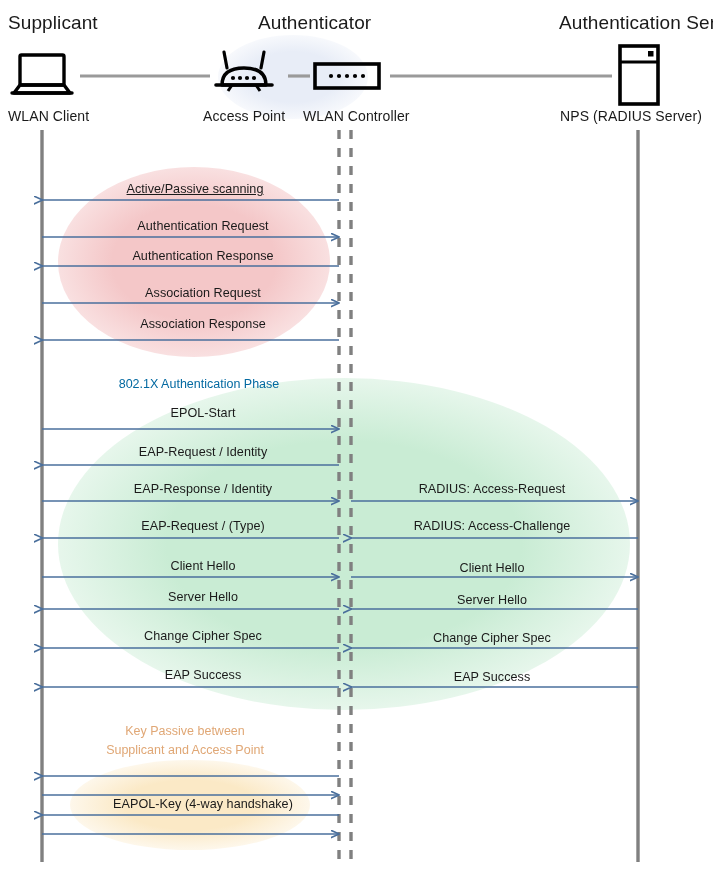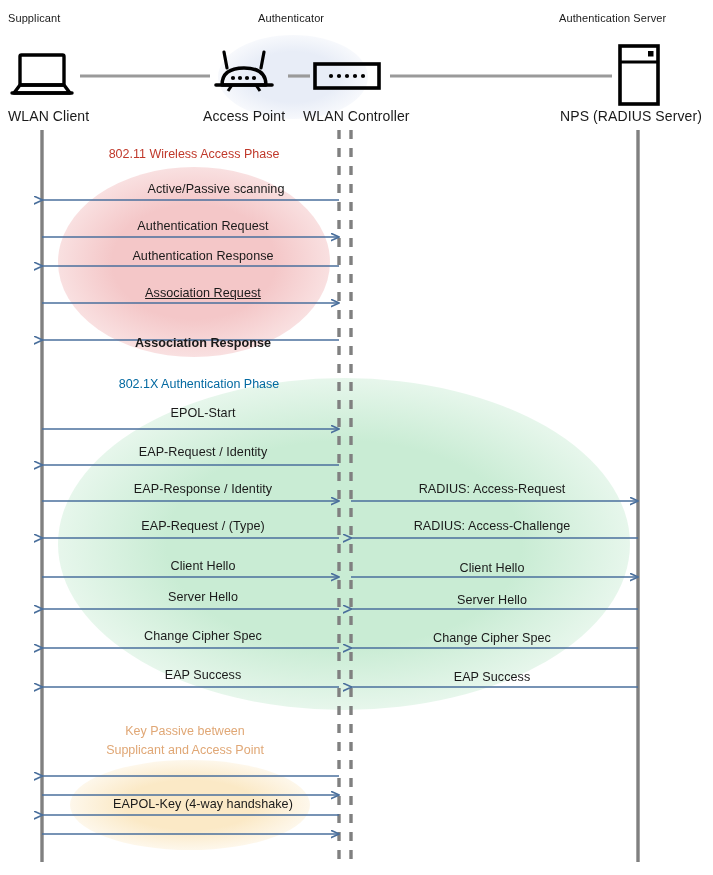--- a/index.html
+++ b/index.html
@@ -20,21 +20,21 @@
   }
   #canvas svg.layer {
     position: absolute;
     left: 0;
     top: 0;
     width: 713px;
     height: 875px;
   }
   .actor-title {
     position: absolute;
-    font-size: 11px;
+    font-size: 19px;
     color: #1a1a1a;
     white-space: nowrap;
     letter-spacing: 0.1px;
   }
   .actor-sublabel {
     position: absolute;
     font-size: 14px;
     color: #1a1a1a;
     white-space: nowrap;
     letter-spacing: 0.1px;
@@ -177,33 +177,32 @@
 
   <div class="actor-title" style="left:8px; top:12px;">Supplicant</div>
   <div class="actor-title" style="left:258px; top:12px;">Authenticator</div>
   <div class="actor-title" style="left:559px; top:12px;">Authentication Server</div>
 
   <div class="actor-sublabel" style="left:8px; top:108px;">WLAN Client</div>
   <div class="actor-sublabel" style="left:203px; top:108px;">Access Point</div>
   <div class="actor-sublabel" style="left:303px; top:108px;text-align:right;">WLAN Controller</div>
   <div class="actor-sublabel" style="left:560px; top:108px;">NPS (RADIUS Server)</div>
 
-  <div class="phase-label red" style="left:0; top:147px; width:388px;">802.11 Wireless Access Phase</div>
   <div class="phase-label green" style="left:0; top:377px; width:398px;">802.1X Authentication Phase</div>
   <div class="phase-label orange" style="left:0; top:722px; width:370px;">
     <div>Key Passive between</div>
     <div>Supplicant and Access Point</div>
   </div>
 
   <div id="label-group">
-      <div class="msg-label" style="left: 216px; top: 182px;">Active/Passive scanning</div>
+      <div class="msg-label" style="left: 195px; top: 182px; text-decoration: underline;">Active/Passive scanning</div>
       <div class="msg-label" style="left: 203px; top: 219px;">Authentication Request</div>
       <div class="msg-label" style="left: 203px; top: 249px;">Authentication Response</div>
-      <div class="msg-label" style="left: 203px; top: 286px; text-decoration: underline;">Association Request</div>
-      <div class="msg-label" style="left: 203px; top: 336px; font-weight: bold;">Association Response</div>
+      <div class="msg-label" style="left: 203px; top: 286px;">Association Request</div>
+      <div class="msg-label" style="left: 203px; top: 317px;">Association Response</div>
       <div class="msg-label" style="left: 203px; top: 406px;">EPOL-Start</div>
       <div class="msg-label" style="left: 203px; top: 445px;">EAP-Request / Identity</div>
       <div class="msg-label" style="left: 203px; top: 482px;">EAP-Response / Identity</div>
       <div class="msg-label" style="left: 203px; top: 519px;">EAP-Request / (Type)</div>
       <div class="msg-label" style="left: 203px; top: 559px;">Client Hello</div>
       <div class="msg-label" style="left: 203px; top: 590px;">Server Hello</div>
       <div class="msg-label" style="left: 203px; top: 629px;">Change Cipher Spec</div>
       <div class="msg-label" style="left: 203px; top: 668px;">EAP Success</div>
       <div class="msg-label" style="left: 203px; top: 797px;">EAPOL-Key (4-way handshake)</div>
       <div class="msg-label" style="left: 492px; top: 482px;">RADIUS: Access-Request</div>

